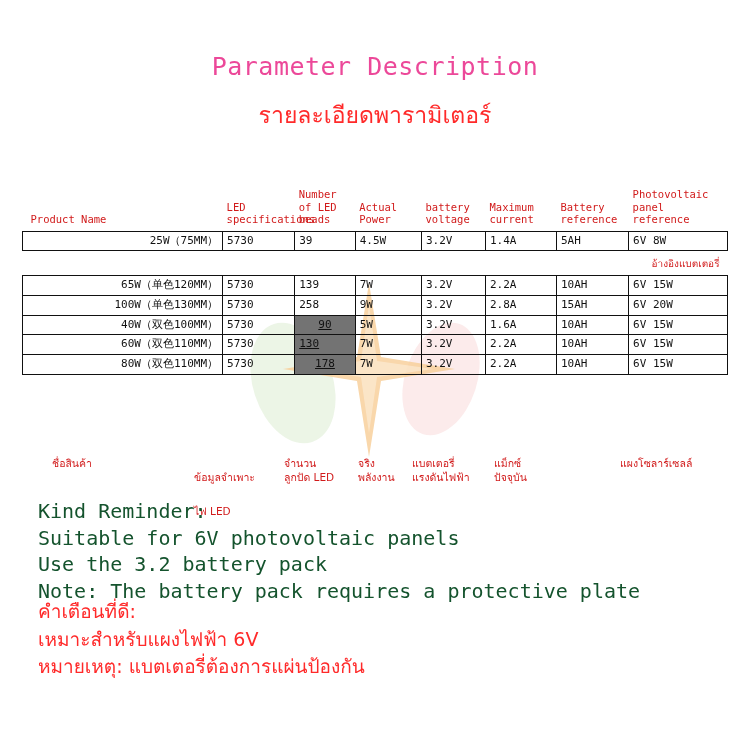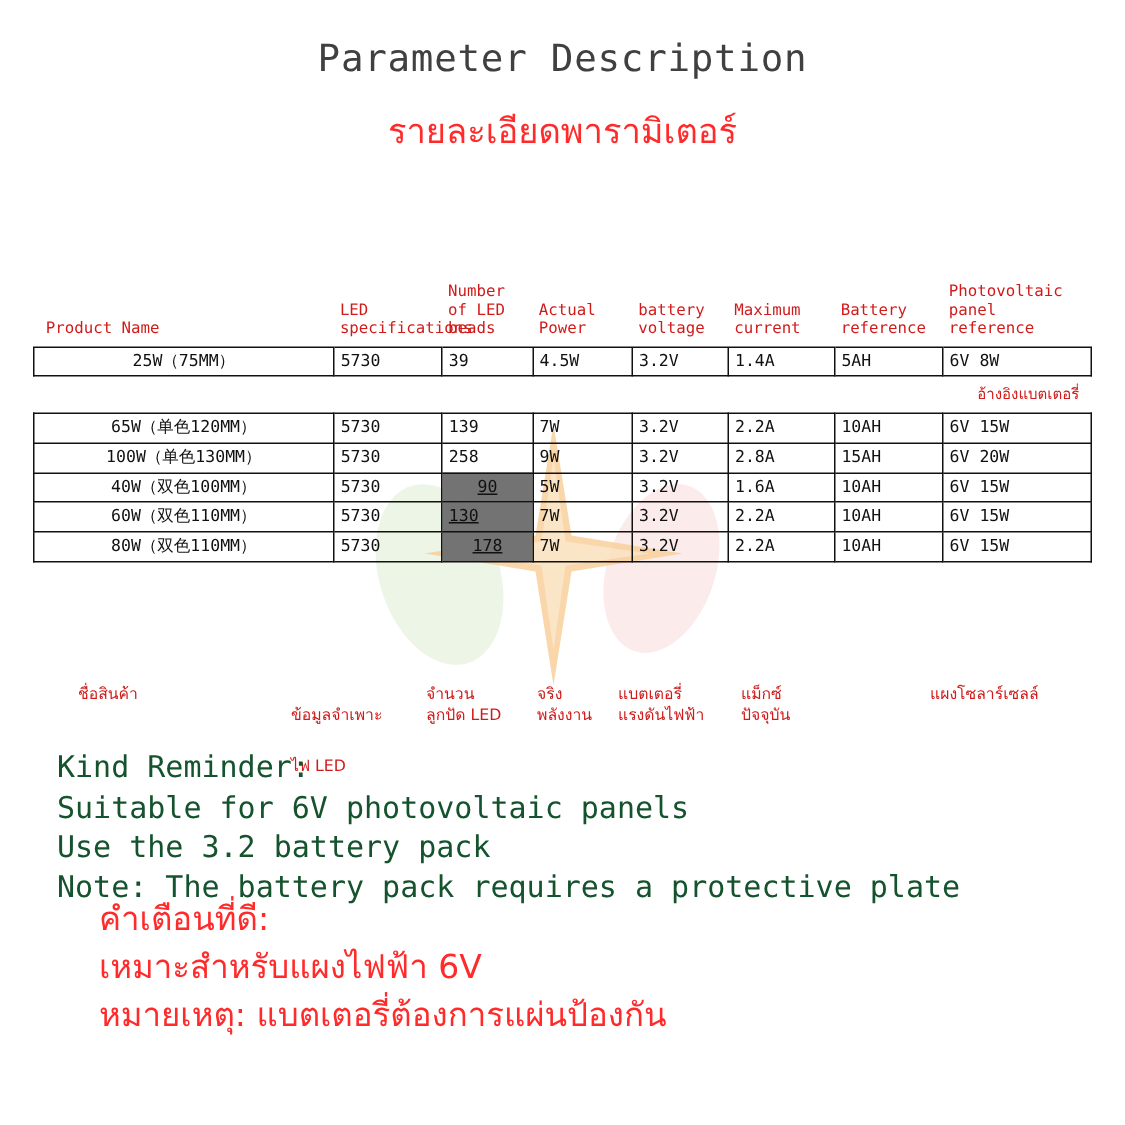--- a/index.html
+++ b/index.html
@@ -15,24 +15,24 @@
     position: relative;
   }
   .page {
     position: relative;
     width: 750px;
     height: 750px;
     box-sizing: border-box;
   }
   .title-en {
     text-align: center;
-    color: #404040;
+    color: #ec4899;
     font-size: 25px;
     font-family: "DejaVu Sans Mono", "Liberation Mono", monospace;
-    padding-top: 24px;
+    padding-top: 52px;
     letter-spacing: 0.5px;
   }
   .title-th {
     text-align: center;
     color: #ff2a2a;
     font-size: 23px;
     font-family: "DejaVu Sans", "Liberation Sans", sans-serif;
     padding-top: 16px;
   }
   
@@ -84,21 +84,21 @@
   tr.spacer td {
     border: none;
     height: 18px;
     font-size: 10px;
     color: #d11a1a;
     text-align: right;
     padding-right: 8px;
   }
   td.name {
     color: #d11a1a;
-    text-align: center;
+    text-align: right;
     font-size: 11.5px;
     letter-spacing: 0;
   }
   td.beads {
     background: #dce9f7;
     text-align: left;
   }
   td.beads.plain {
     background: #737373;
     text-decoration: underline;
@@ -139,24 +139,23 @@
     font-size: 20px;
     line-height: 1.33;
     font-family: "DejaVu Sans Mono", "Liberation Mono", monospace;
   }
   .reminder-th {
     position: absolute;
     left: 38px;
     top: 598px;
     z-index: 2;
     color: #ff2a2a;
-    font-size: 22px;
+    font-size: 19px;
     line-height: 1.45;
     font-family: "DejaVu Sans", "Liberation Sans", sans-serif;
-    margin-left: 28px;
   }
 </style>
 </head>
 <body>
 
 <div class="page">
 
   <div class="title-en">Parameter Description</div>
   <div class="title-th">รายละเอียดพารามิเตอร์</div>
 

